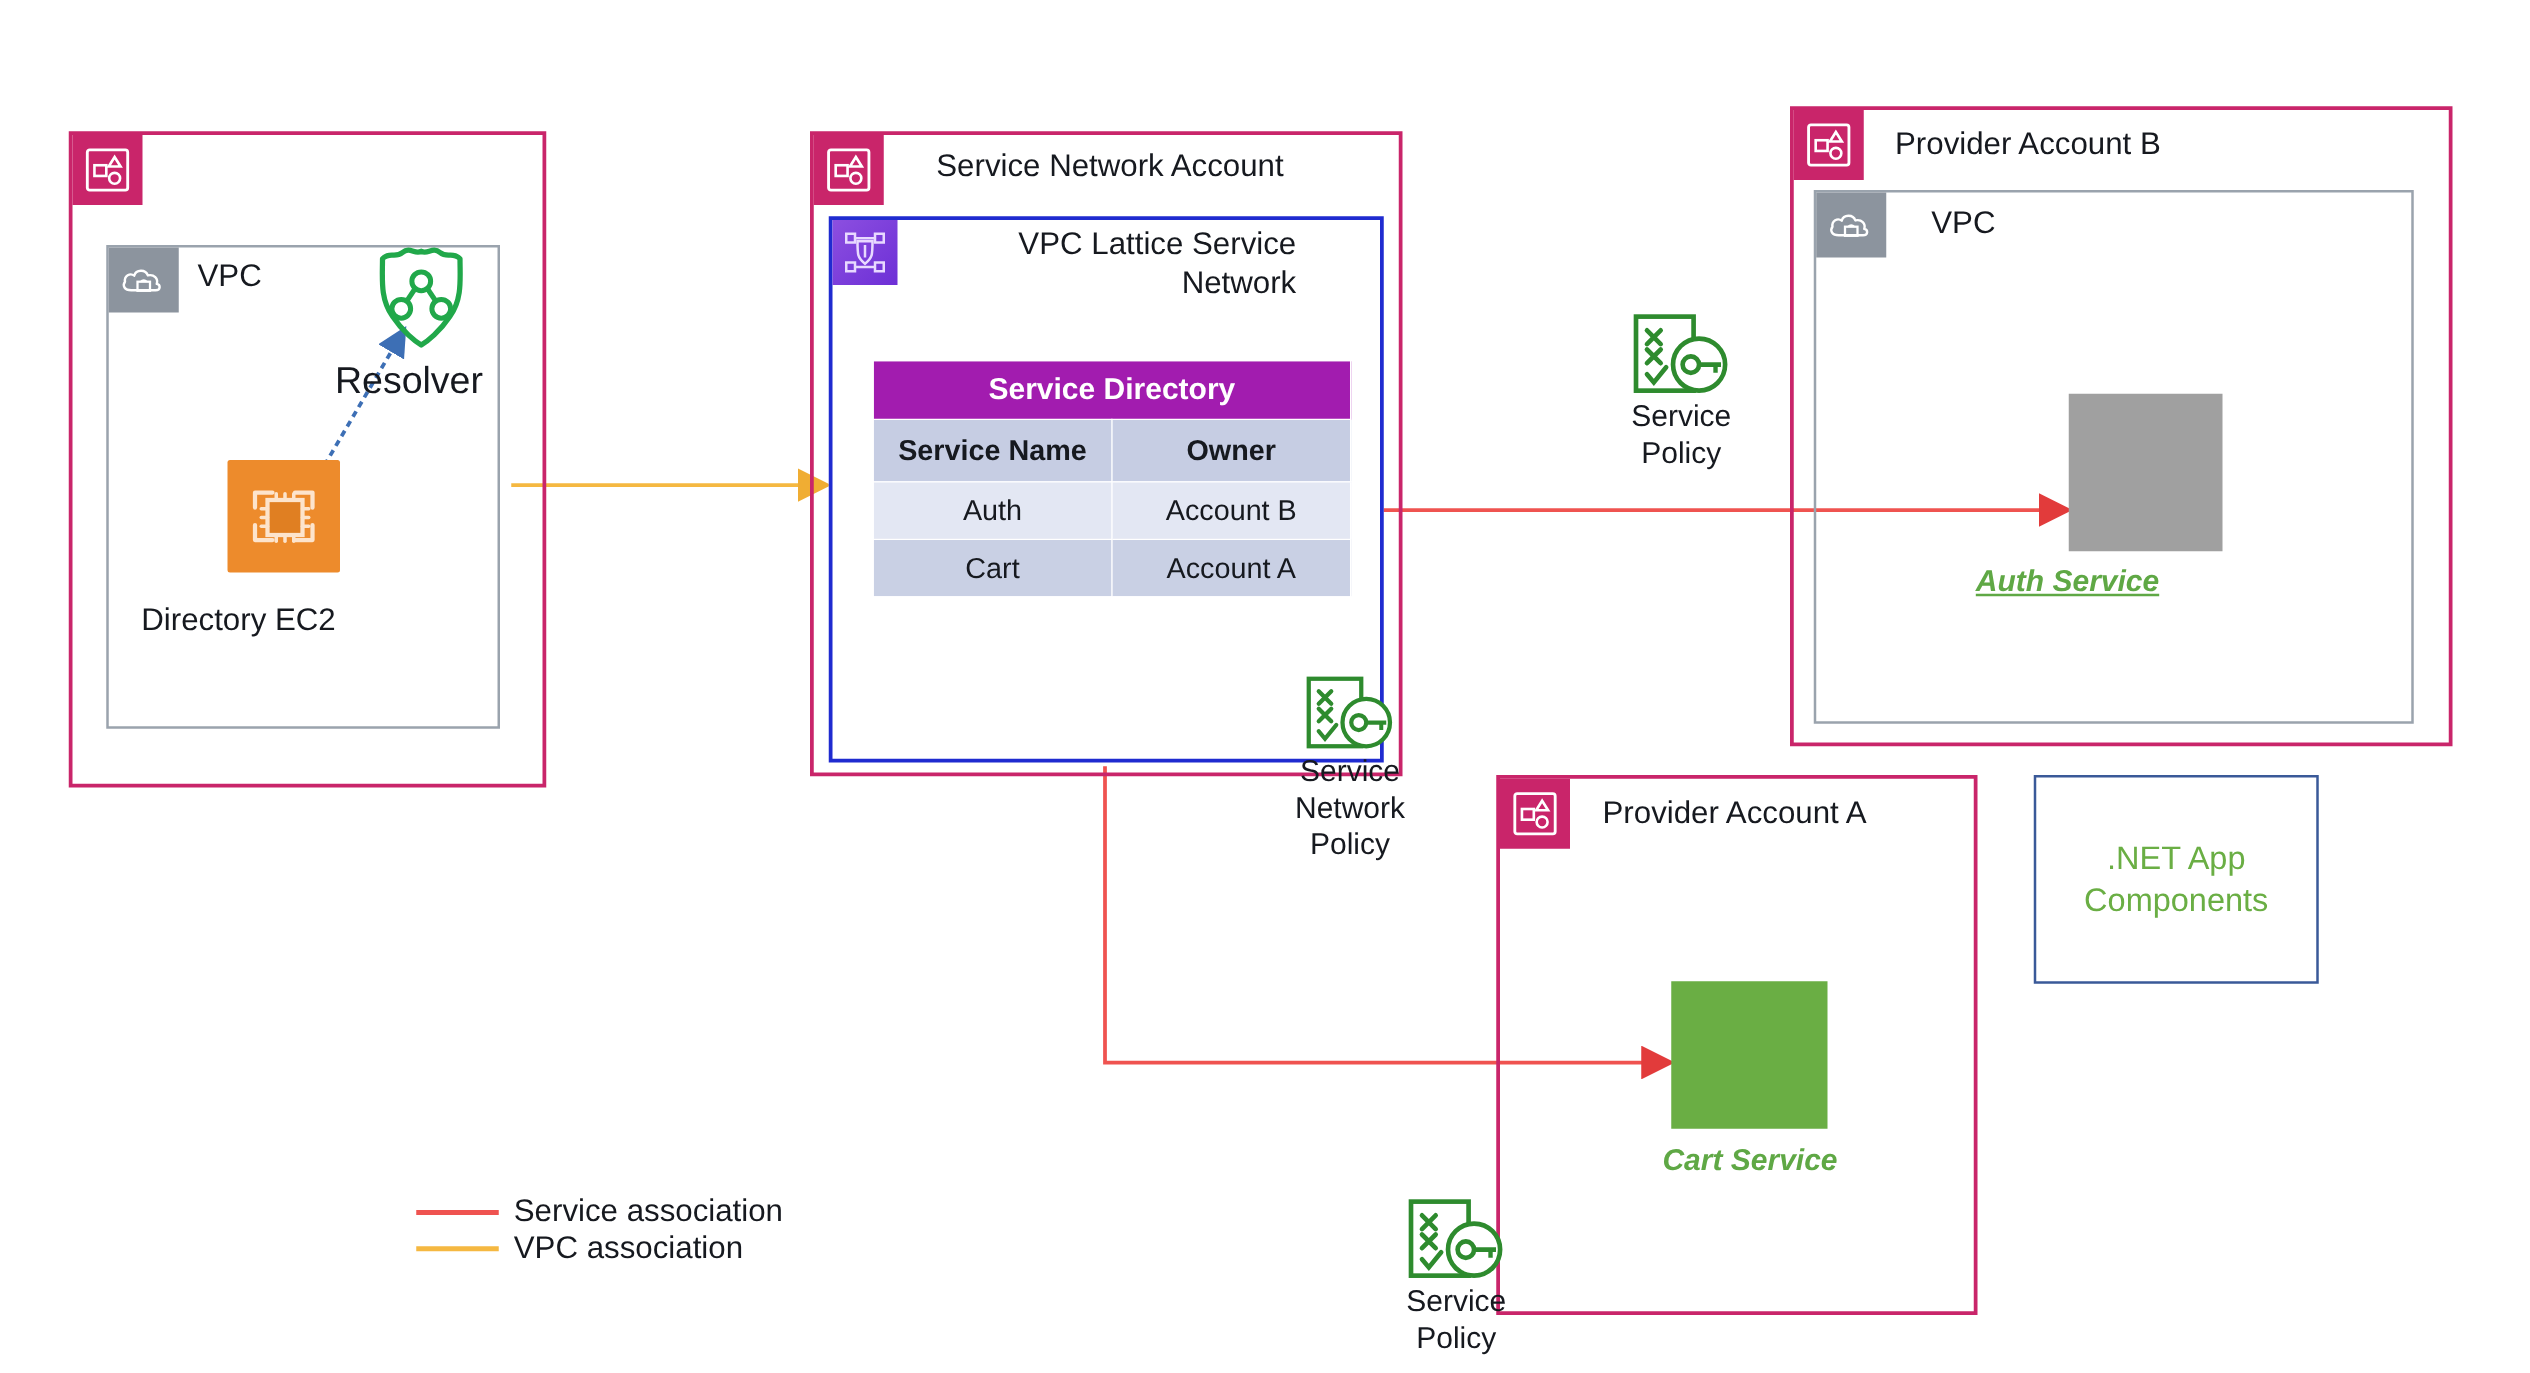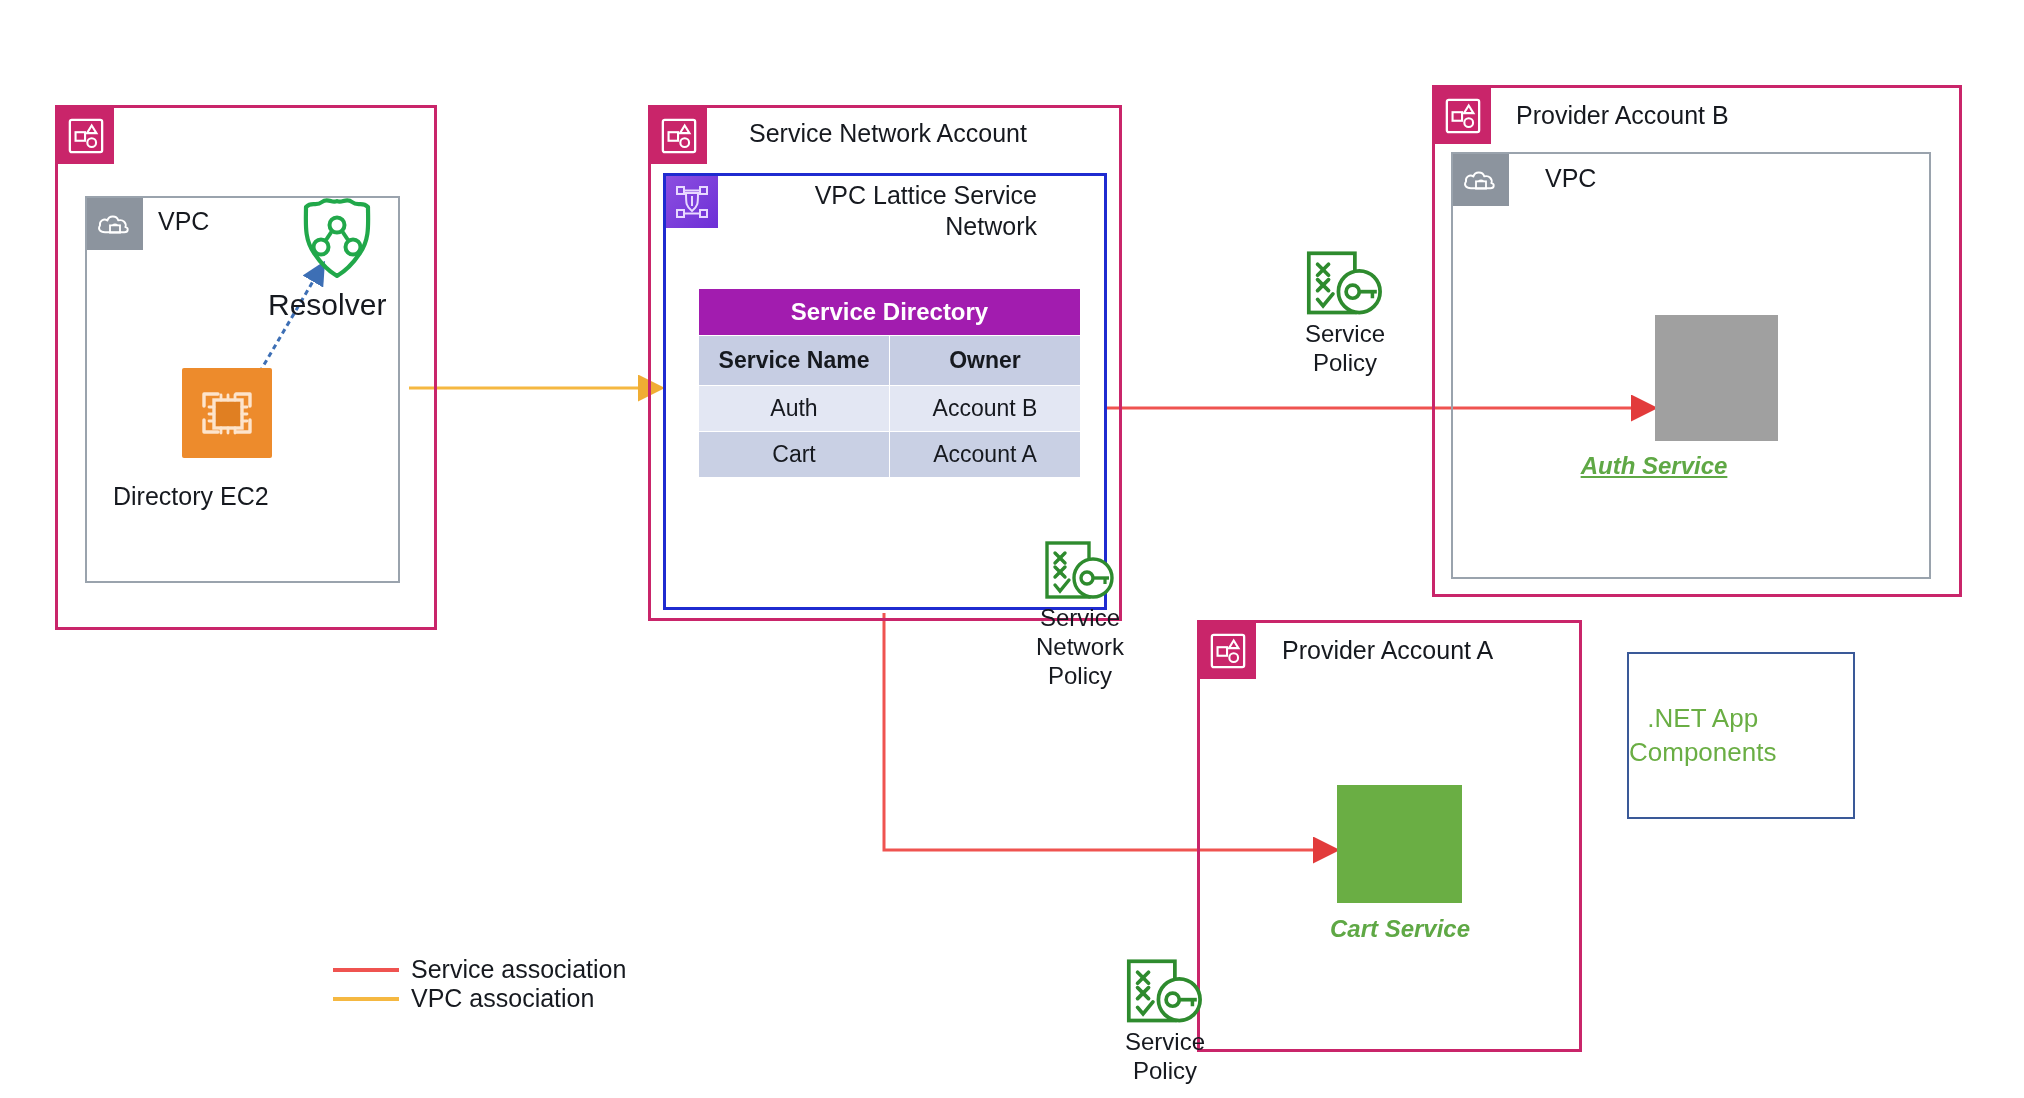--- a/index.html
+++ b/index.html
@@ -120,21 +120,21 @@
     line-height: 1.2;
     white-space: pre-line;
     margin-top: 2px;
   }
   .policy-icon svg { display:block; }
 
   
   .net-box {
     border: 2px solid #3a5998;
     background: #ffffff;
-    display: flex; align-items: center; justify-content: flex-start; margin-top: 32px;
+    display: flex; align-items: center; justify-content: center;
   }
   .net-box span {
     color: #6aae44;
     font-size: 26px;
     text-align: center;
     line-height: 1.3;
     white-space: pre-line;
   }
 
   

